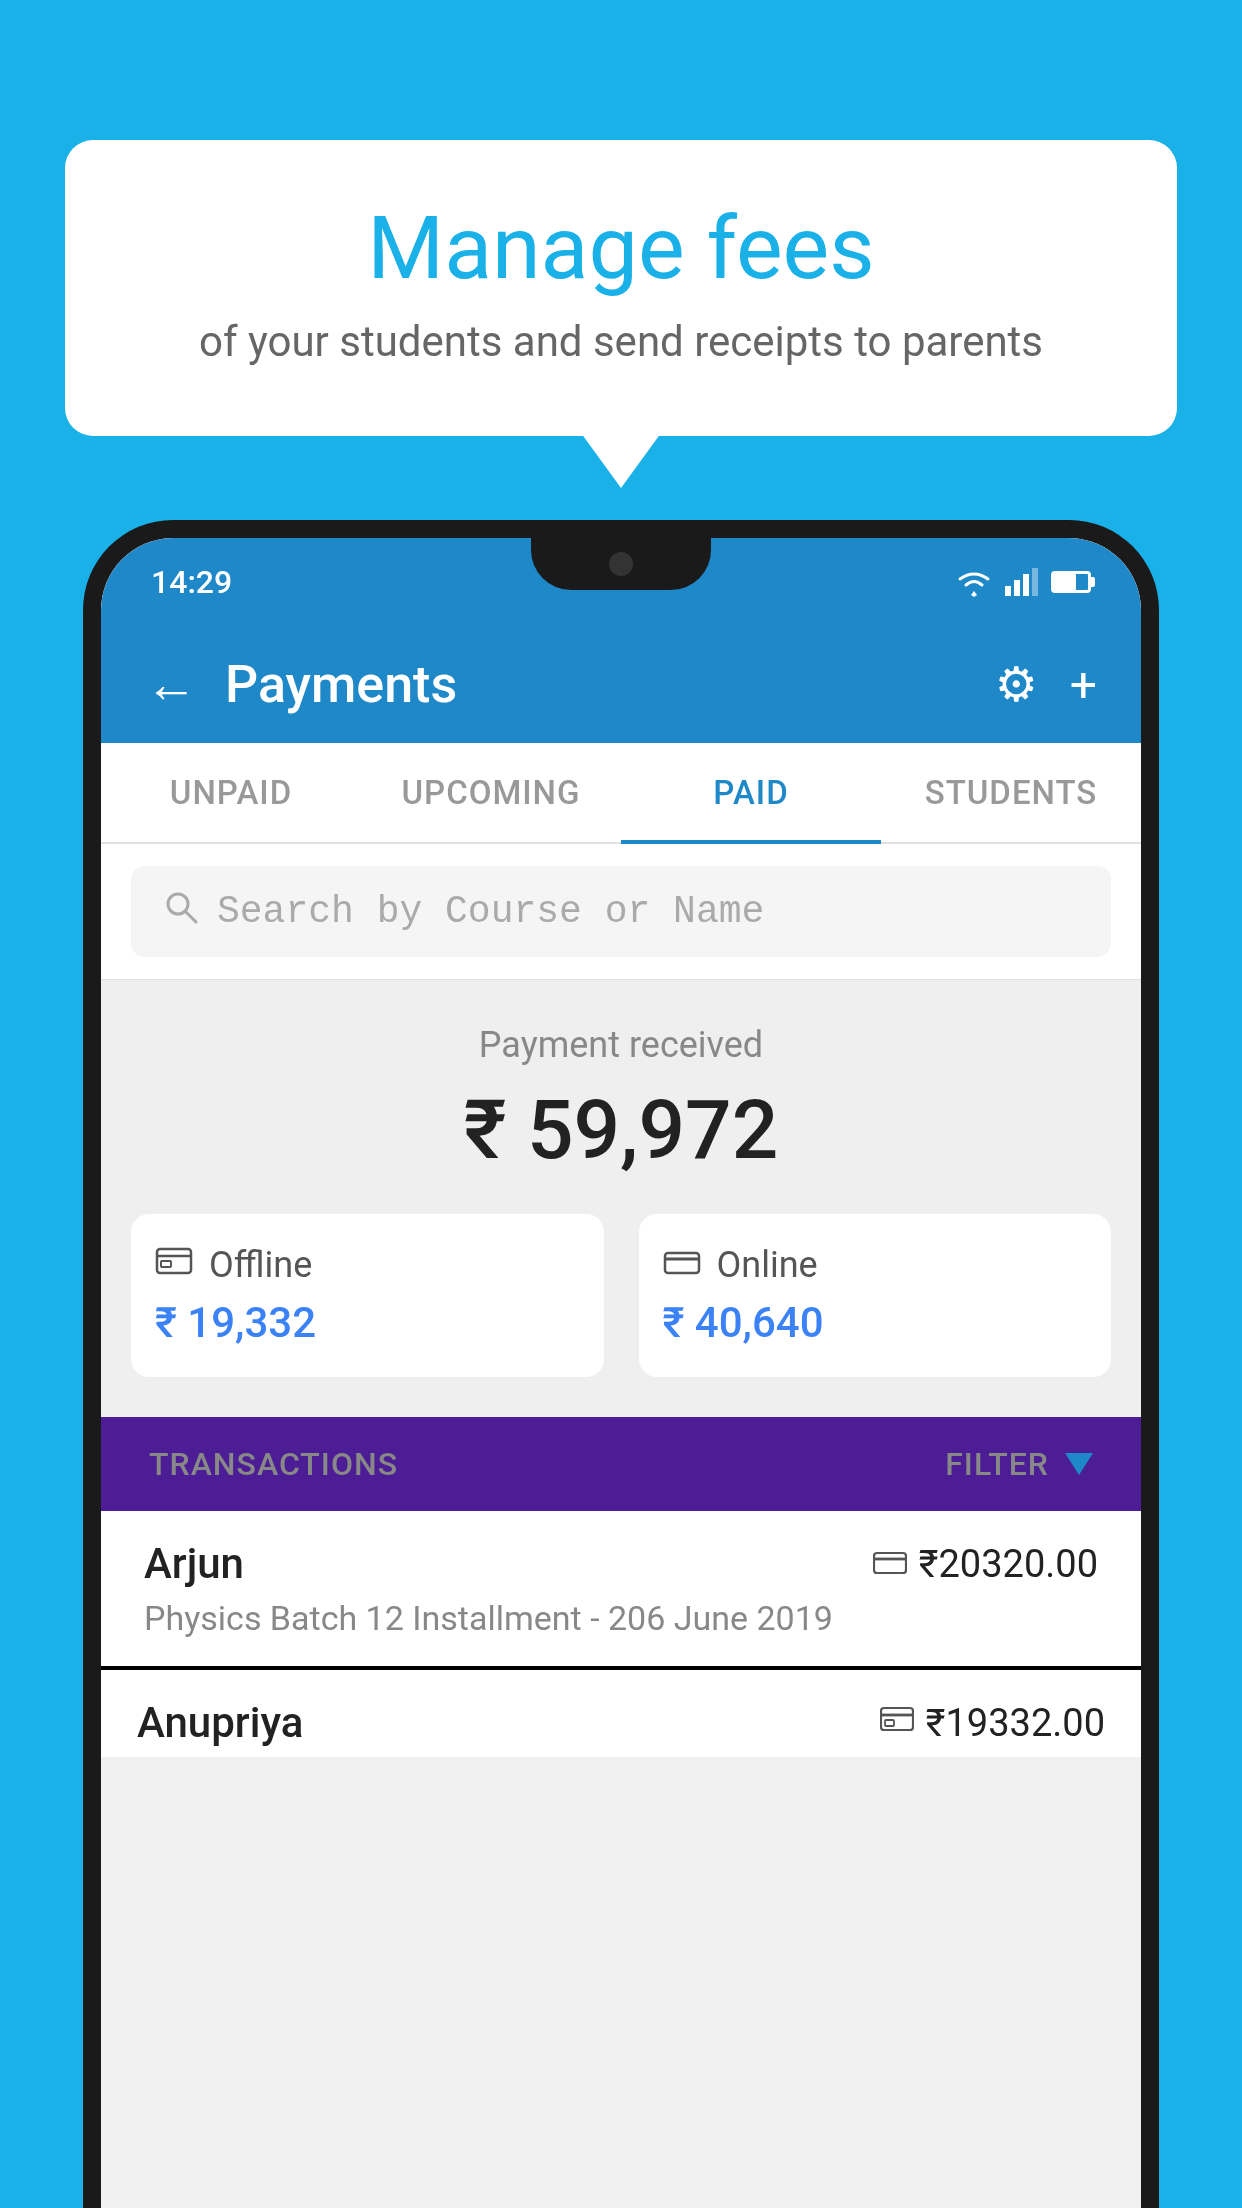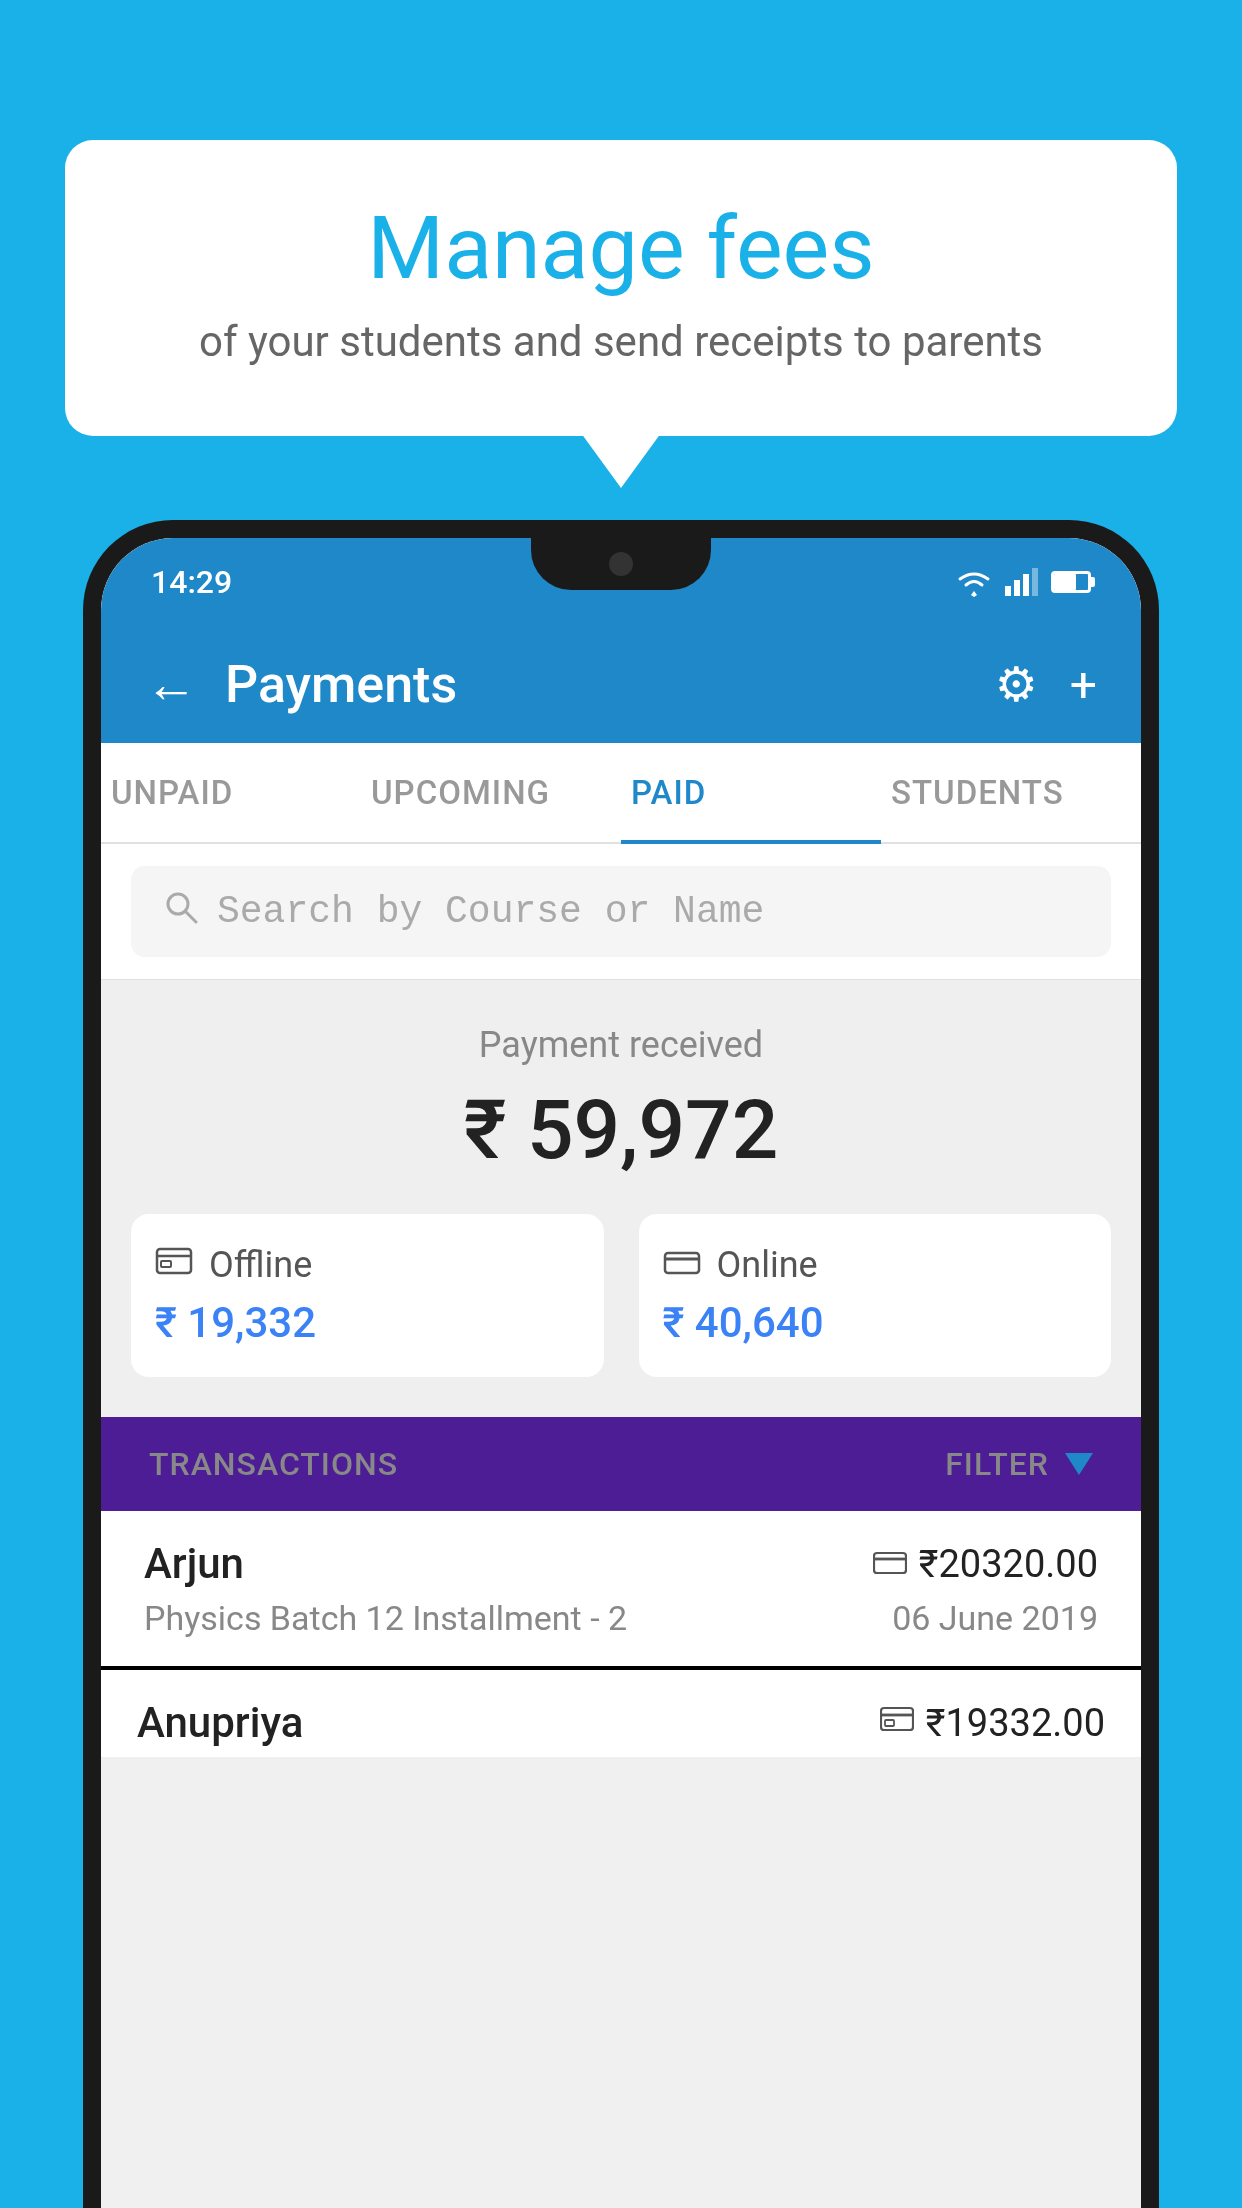--- a/index.html
+++ b/index.html
@@ -191,20 +191,21 @@
 
     
     .tabs-container {
       background: white;
       display: flex;
       border-bottom: 2px solid #e0e0e0;
     }
 
     .tab {
       flex: 1;
+      text-align: center;
       padding: 30px 10px;
       font-size: 33px;
       font-weight: 500;
       color: #999;
       cursor: pointer;
       position: relative;
       letter-spacing: 1px;
     }
 
     .tab.active {
@@ -371,23 +372,22 @@
       color: #555;
     }
 
     .transaction-amount {
       font-size: 38px;
       color: #222;
     }
 
     .transaction-bottom {
       display: flex;
-      justify-content: space-between;
-      align-items: center;
-      gap: 9px;
+      justify-content: flex-start;
+      align-items: center;
     }
 
     .transaction-course {
       font-size: 34px;
       color: #888;
     }
 
     .transaction-date {
       font-size: 34px;
       color: #888;

